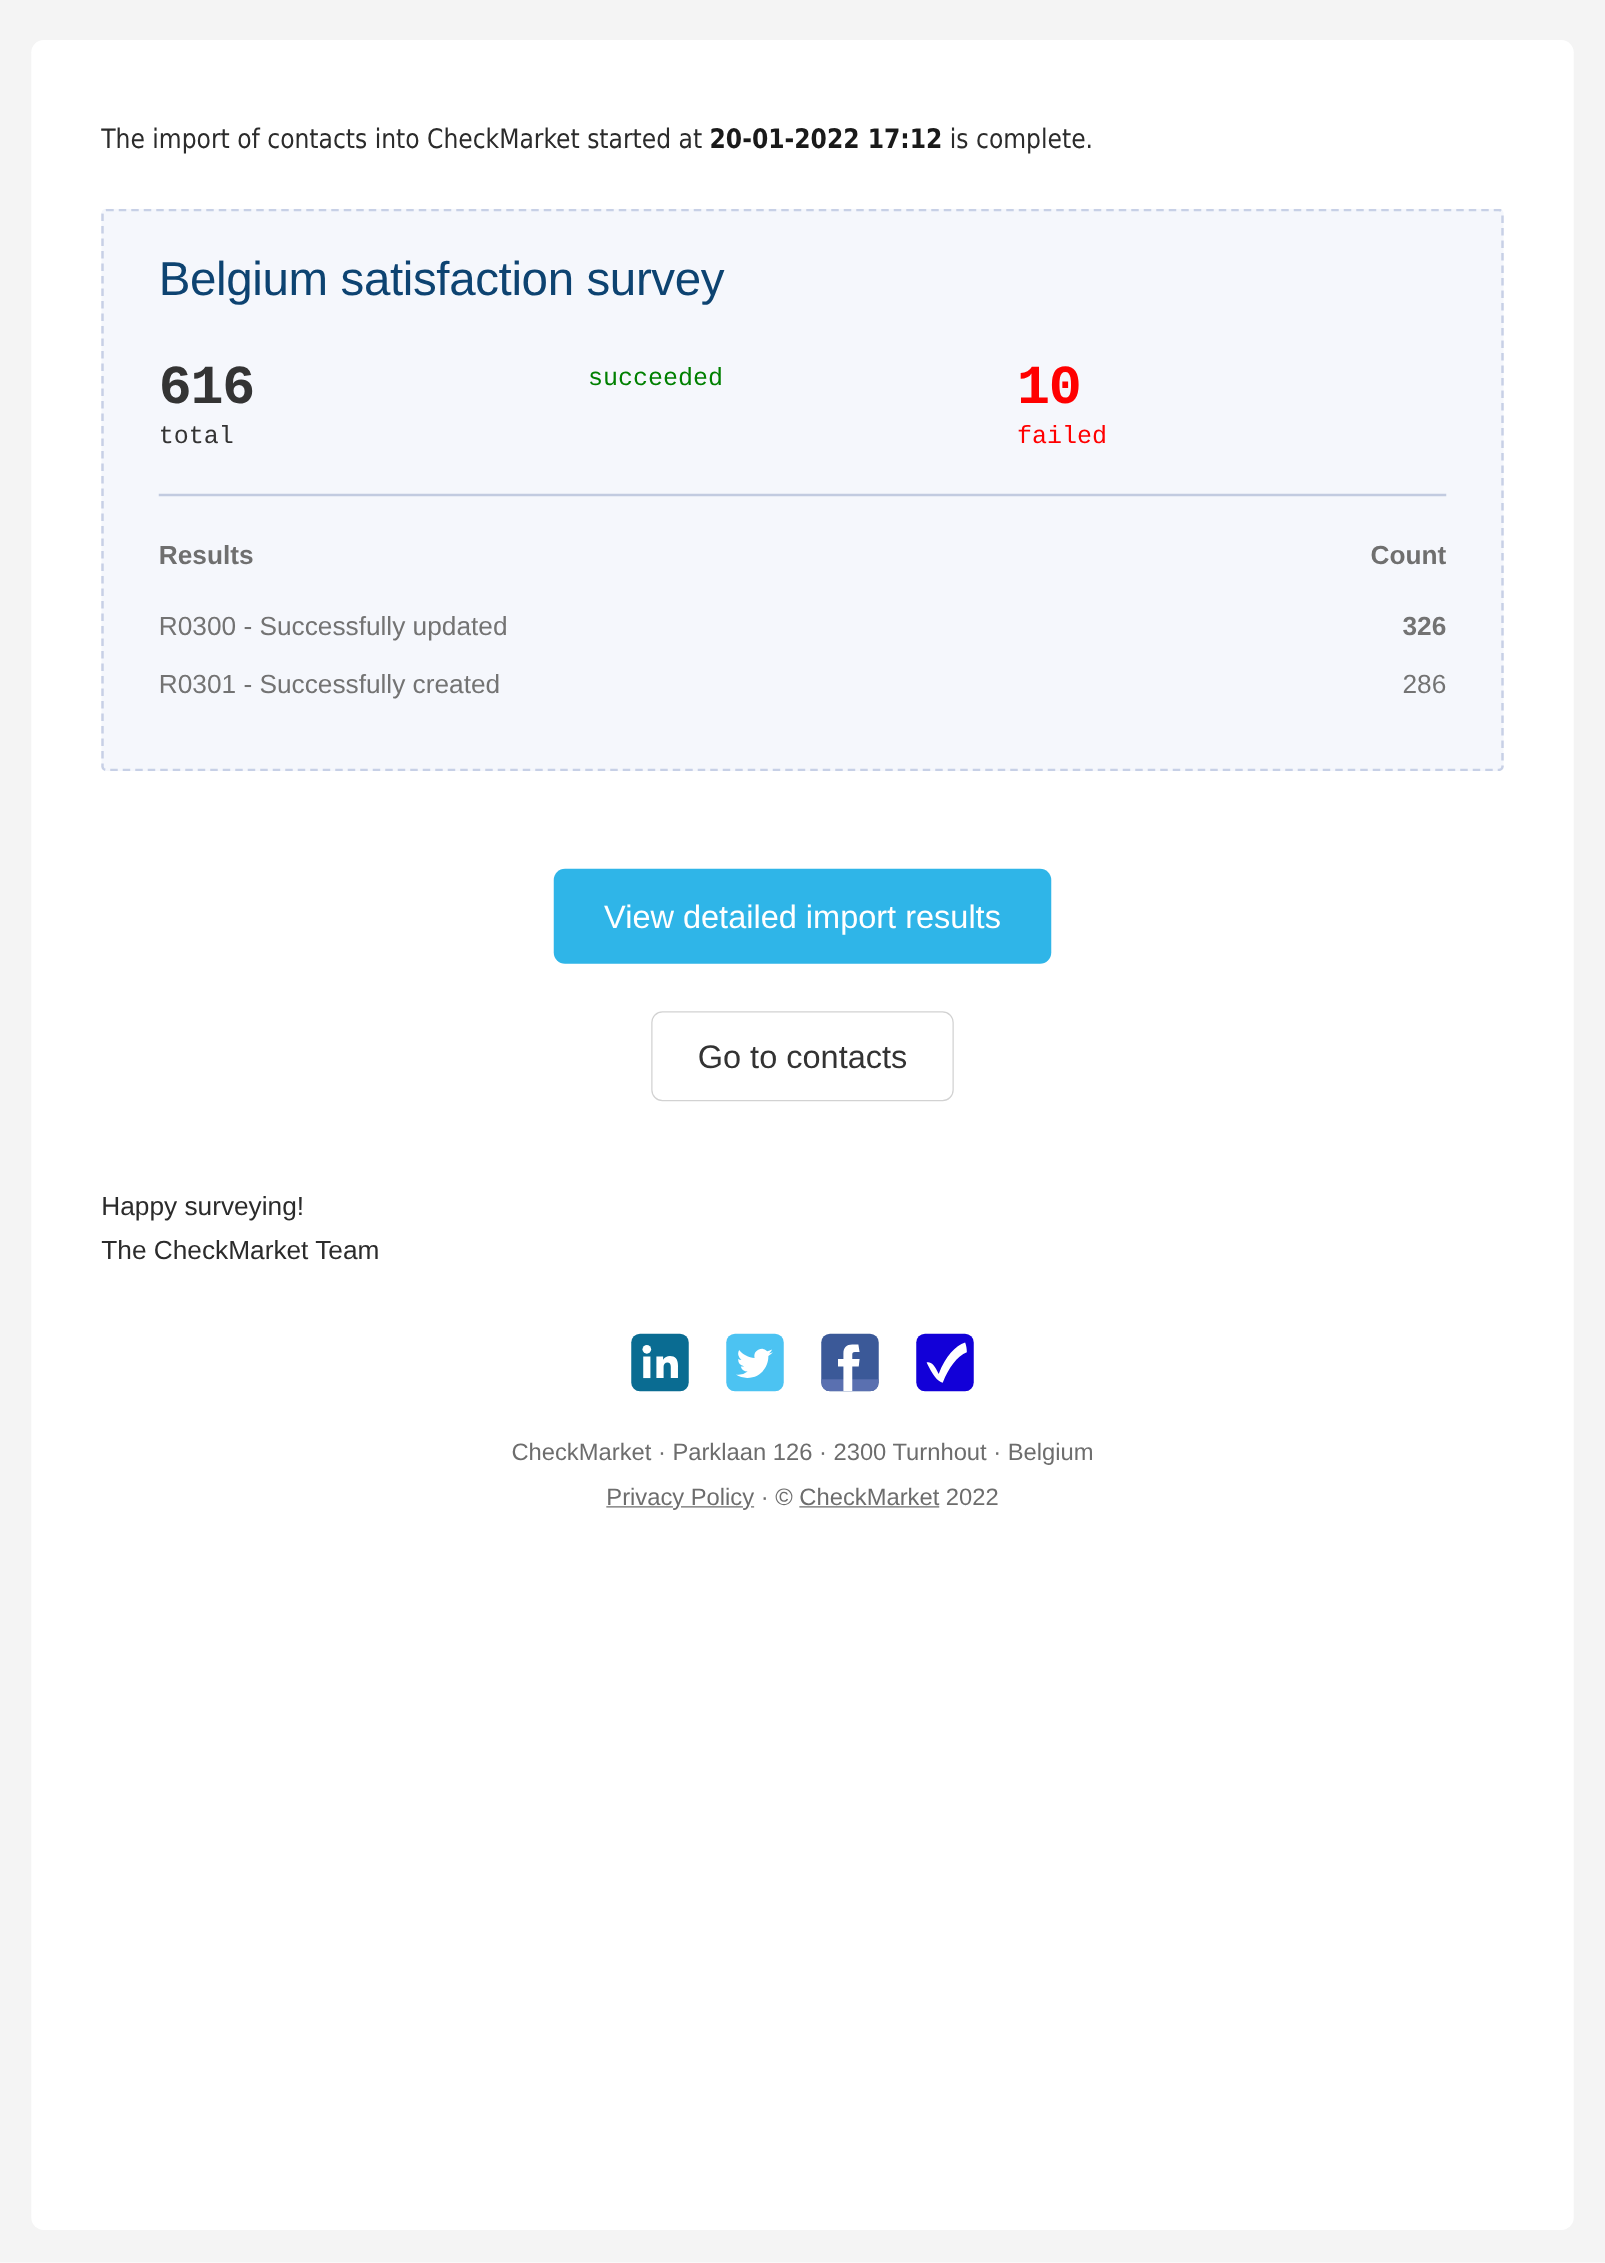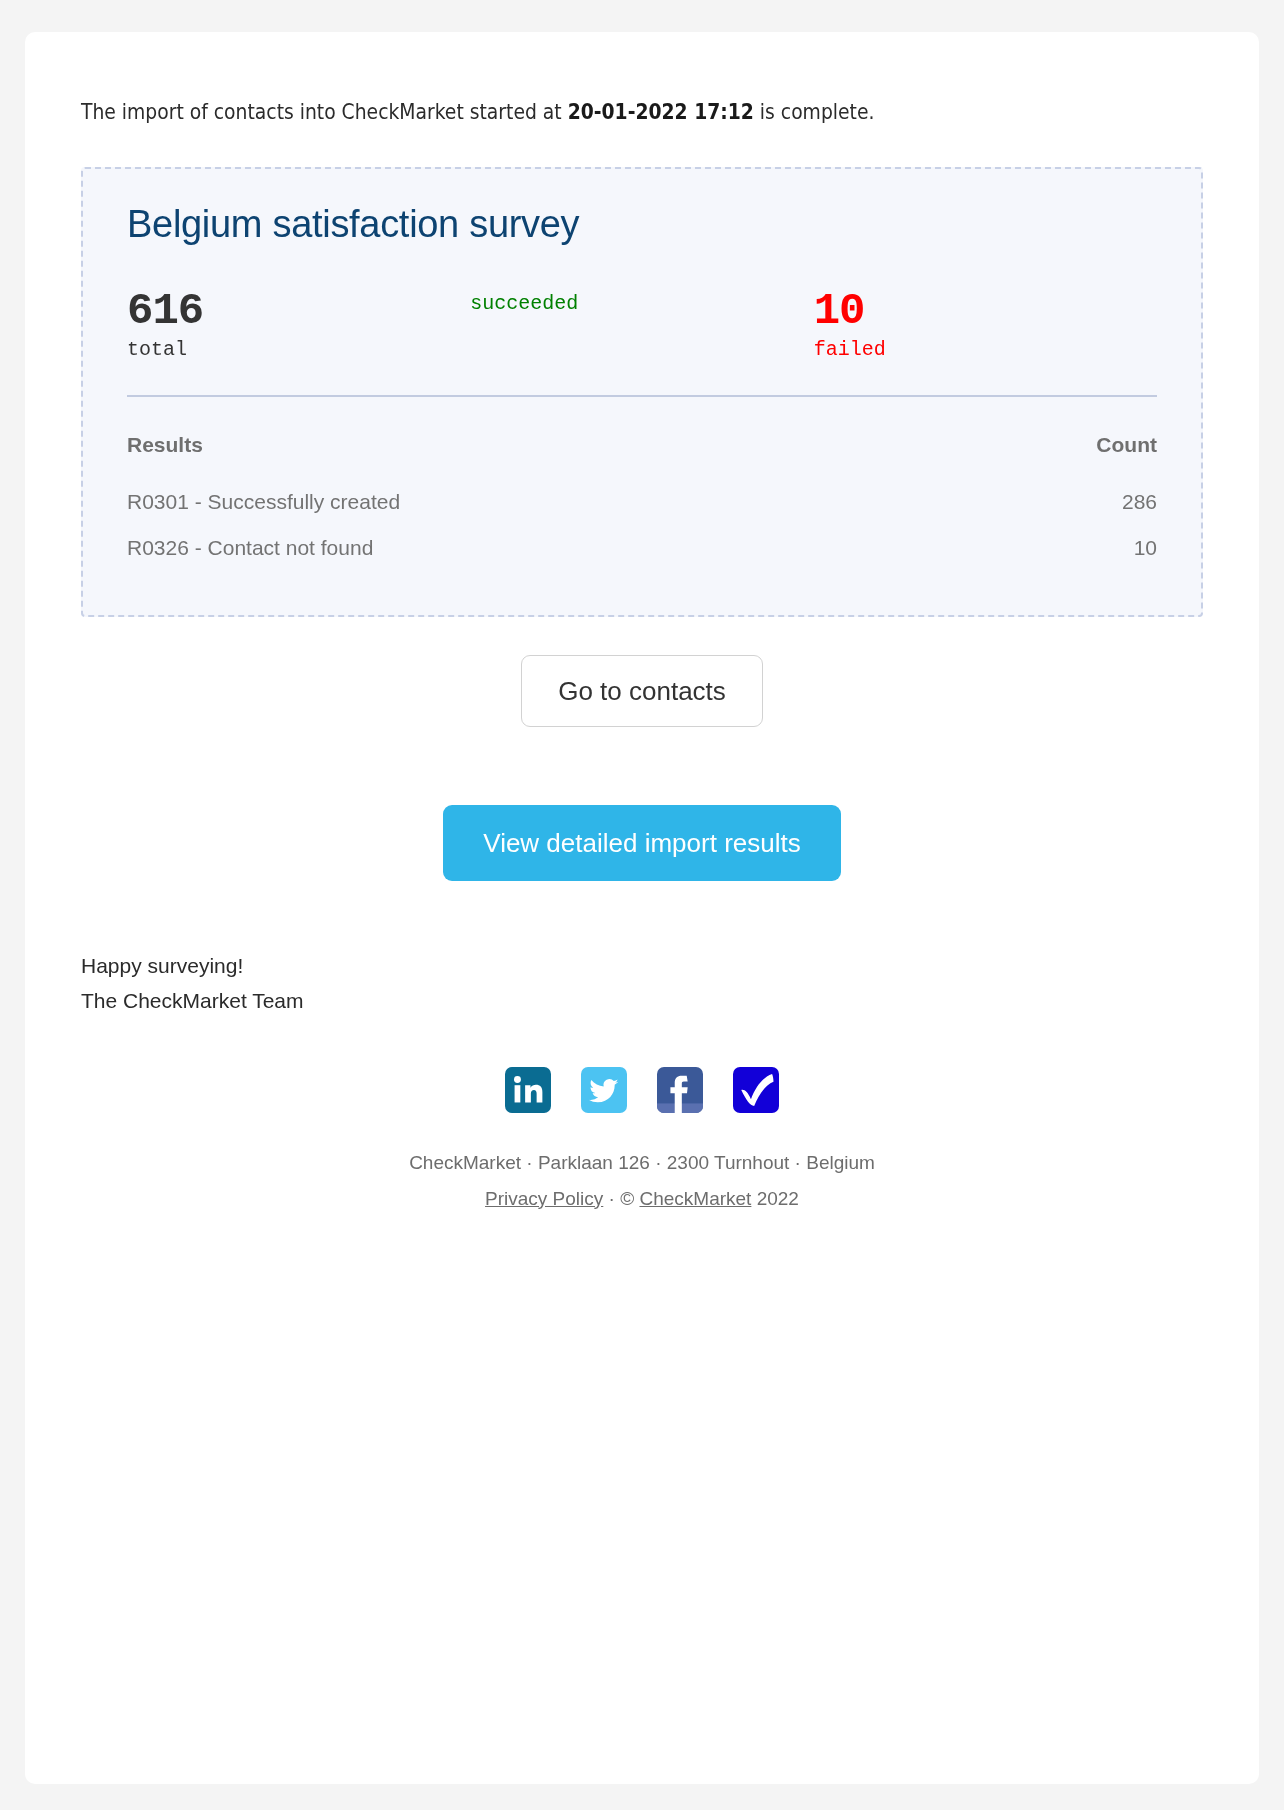--- a/index.html
+++ b/index.html
@@ -258,36 +258,36 @@
 
         <table class="results">
           <thead>
             <tr>
               <th class="col-results">Results</th>
               <th class="col-count">Count</th>
             </tr>
           </thead>
           <tbody>
             <tr>
+              <td class="col-results">R0300 - Successfully updated</td>
+              <td class="col-count count-strong">326</td>
+            </tr>
+            <tr>
               <td class="col-results">R0301 - Successfully created</td>
               <td class="col-count">286</td>
             </tr>
-            <tr>
-              <td class="col-results">R0326 - Contact not found</td>
-              <td class="col-count">10</td>
-            </tr>
           </tbody>
         </table>
       </div>
 
+      <div class="btn-wrap btn-primary-wrap">
+        <button class="btn-primary">View detailed import results</button>
+      </div>
       <div class="btn-wrap btn-secondary-wrap">
         <button class="btn-secondary">Go to contacts</button>
-      </div>
-      <div class="btn-wrap btn-primary-wrap">
-        <button class="btn-primary">View detailed import results</button>
       </div>
 
       <div class="signoff">
         <div>Happy surveying!</div>
         <div>The CheckMarket Team</div>
       </div>
 
       <div class="social">
         <a class="logo-social s-linkedin">
           <svg viewBox="0 0 48 48" xmlns="http://www.w3.org/2000/svg" aria-hidden="true">

